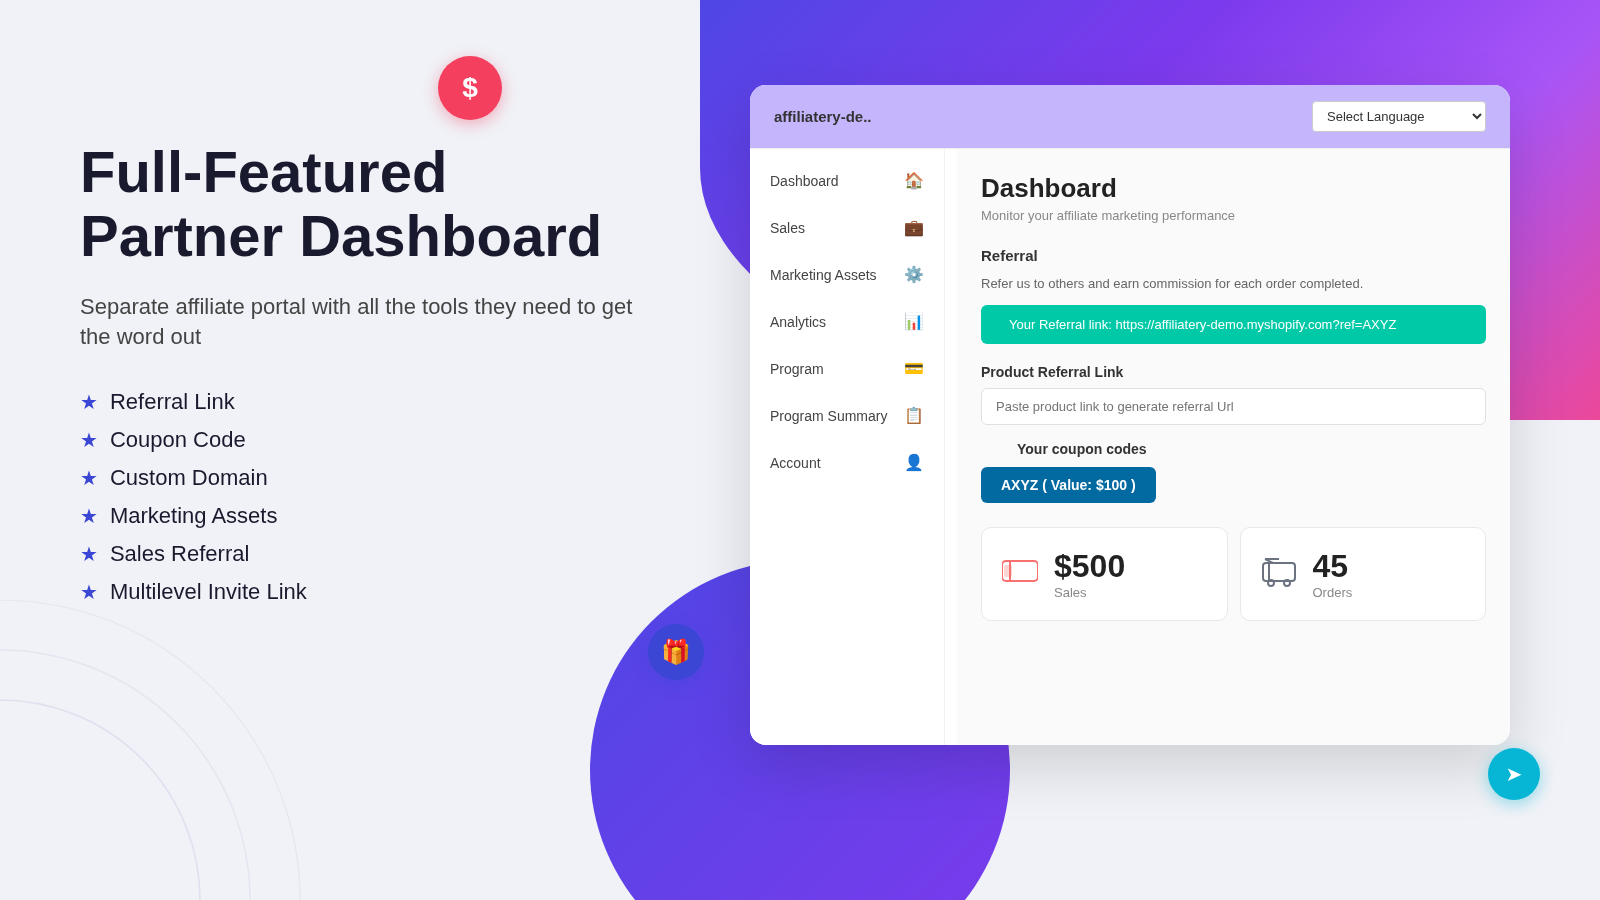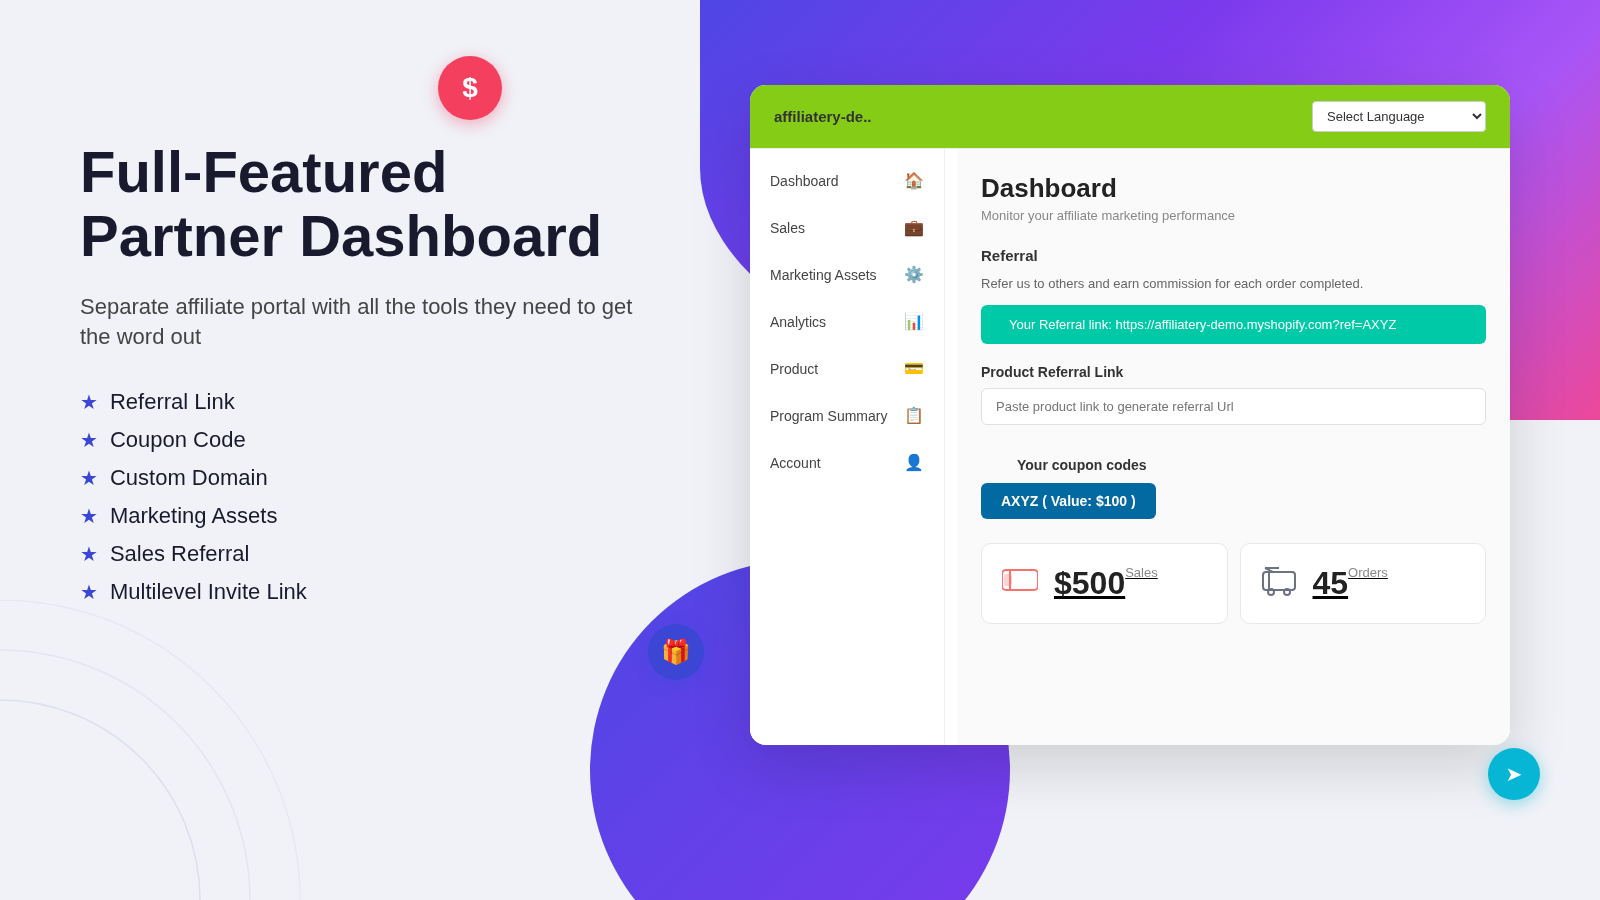--- a/index.html
+++ b/index.html
@@ -104,21 +104,21 @@
       flex-direction: column;
     }
 
     
     .widget-header {
       display: flex;
       align-items: center;
       justify-content: space-between;
       padding: 16px 24px;
       border-bottom: 1px solid #eee;
-      background: #84cc16;
+      background: #c4b5fd;
     }
 
     .widget-brand {
       font-size: 15px;
       font-weight: 600;
       color: #333;
     }
 
     .lang-select {
       padding: 6px 44px 6px 10px;
@@ -221,21 +221,21 @@
     }
 
     .product-link-input {
       width: 100%;
       padding: 10px 14px;
       border: 1px solid #e0e0e0;
       border-radius: 6px;
       font-size: 13px;
       color: #aaa;
       background: #fff;
-      margin-bottom: 32px;
+      margin-bottom: 16px;
     }
 
     .coupon-title {
       font-size: 14px;
       font-weight: 600;
       color: #333;
       margin-bottom: 10px;
       margin-left: 36px;
     }
 
@@ -274,22 +274,21 @@
     .stat-icon.sales {
       color: #f87171;
     }
 
     .stat-icon.orders {
       color: #6b7280;
     }
 
     .stat-info {
       display: flex;
-      flex-direction: row;
-      text-decoration: underline;
+      flex-direction: column;
     }
 
     .stat-value {
       font-size: 32px;
       font-weight: 700;
       color: #222;
     }
 
     .stat-label {
       font-size: 13px;
@@ -426,21 +425,21 @@
     </div>
         <div class="sidebar-item">
       <span class="sidebar-item-label">Marketing Assets</span>
       <span class="sidebar-icon">⚙️</span>
     </div>
         <div class="sidebar-item">
       <span class="sidebar-item-label">Analytics</span>
       <span class="sidebar-icon">📊</span>
     </div>
         <div class="sidebar-item">
-      <span class="sidebar-item-label">Product</span>
+      <span class="sidebar-item-label">Program</span>
       <span class="sidebar-icon">💳</span>
     </div>
         <div class="sidebar-item">
       <span class="sidebar-item-label">Program Summary</span>
       <span class="sidebar-icon">📋</span>
     </div>
         <div class="sidebar-item">
       <span class="sidebar-item-label">Account</span>
       <span class="sidebar-icon">👤</span>
     </div>

